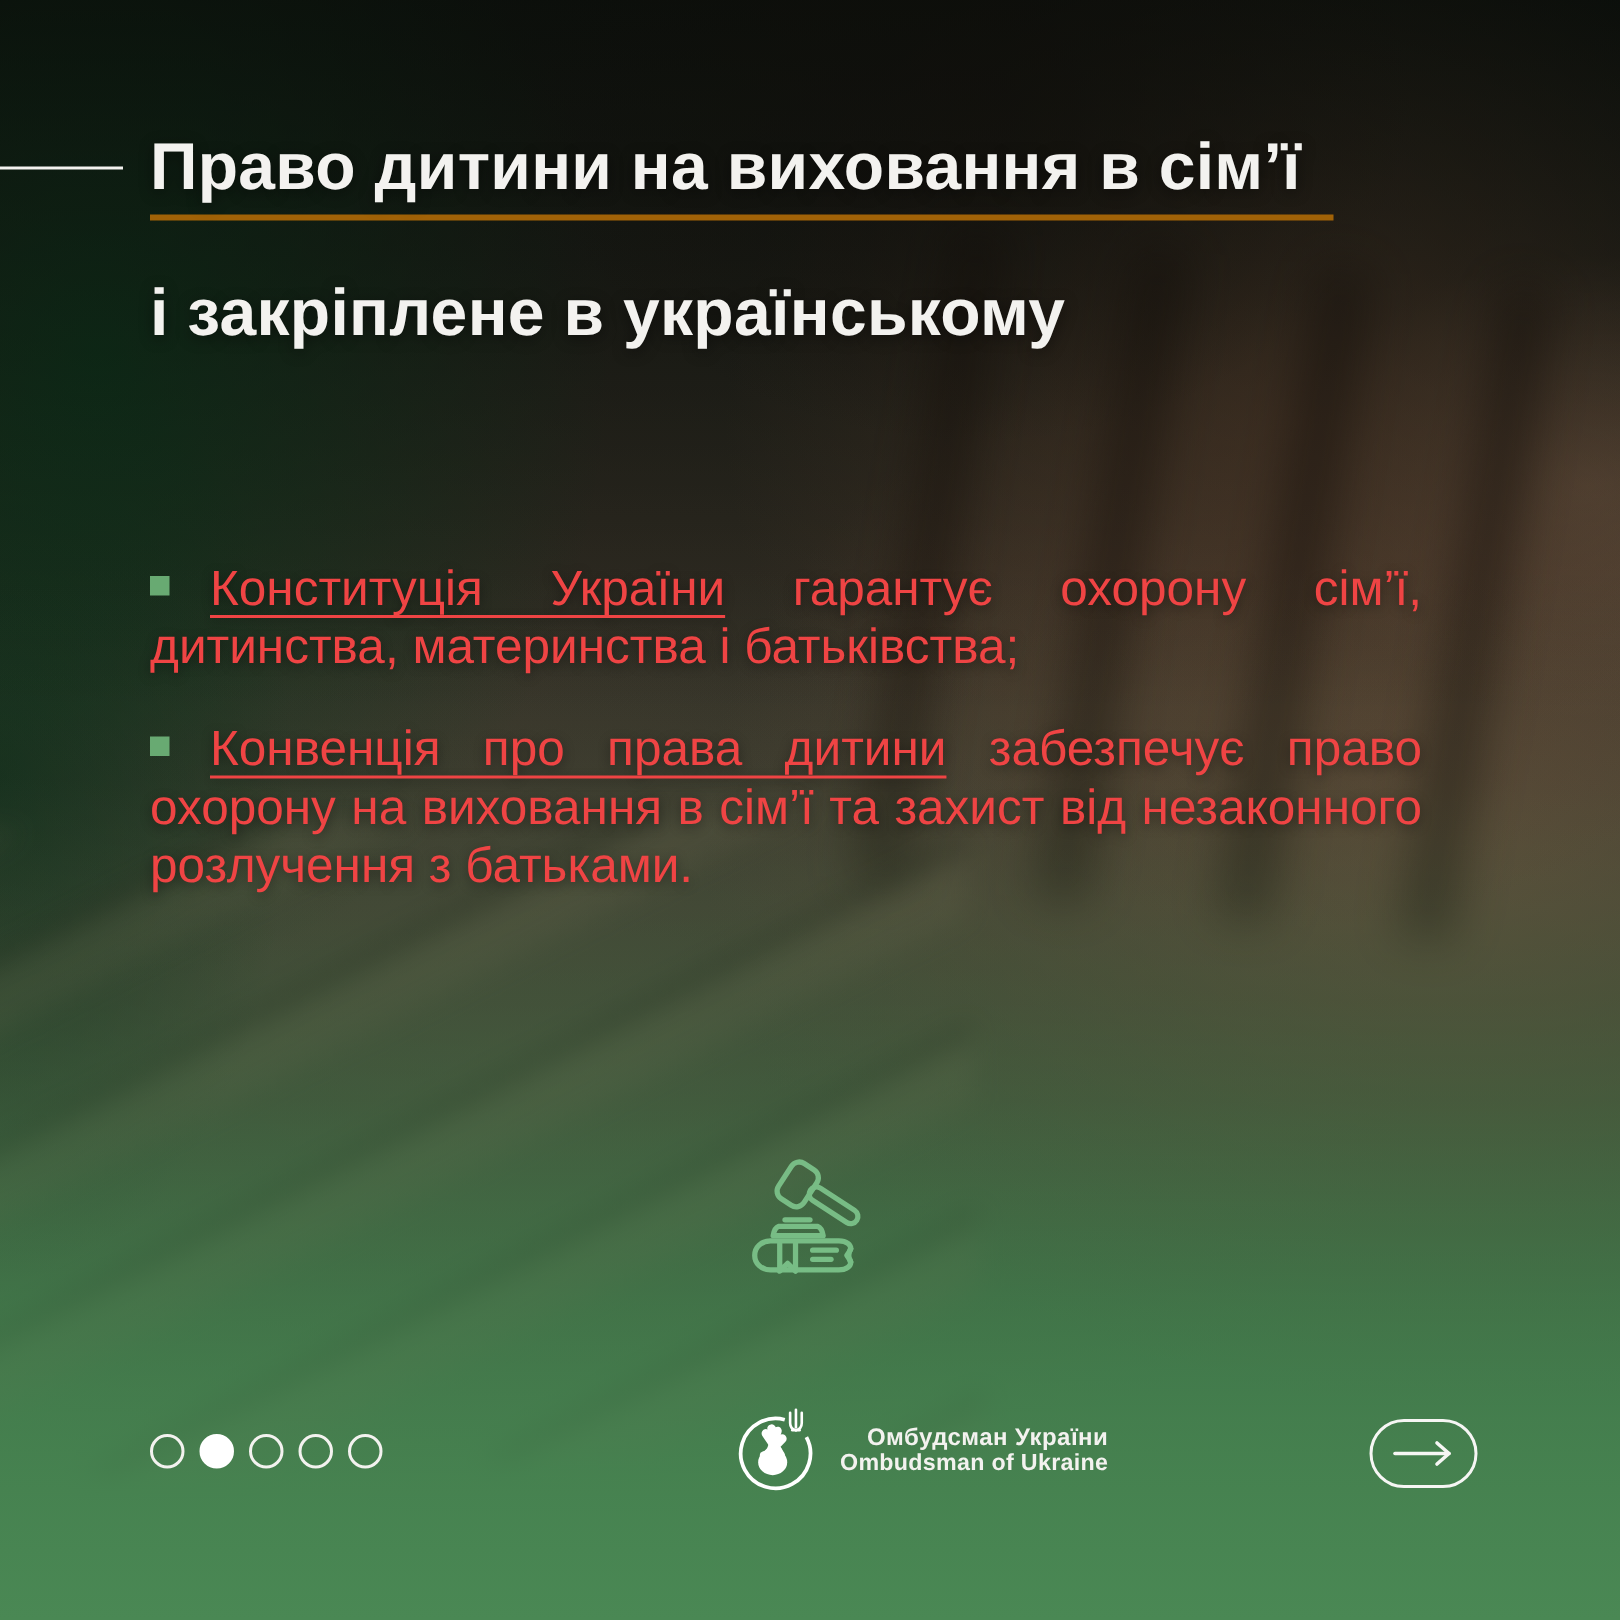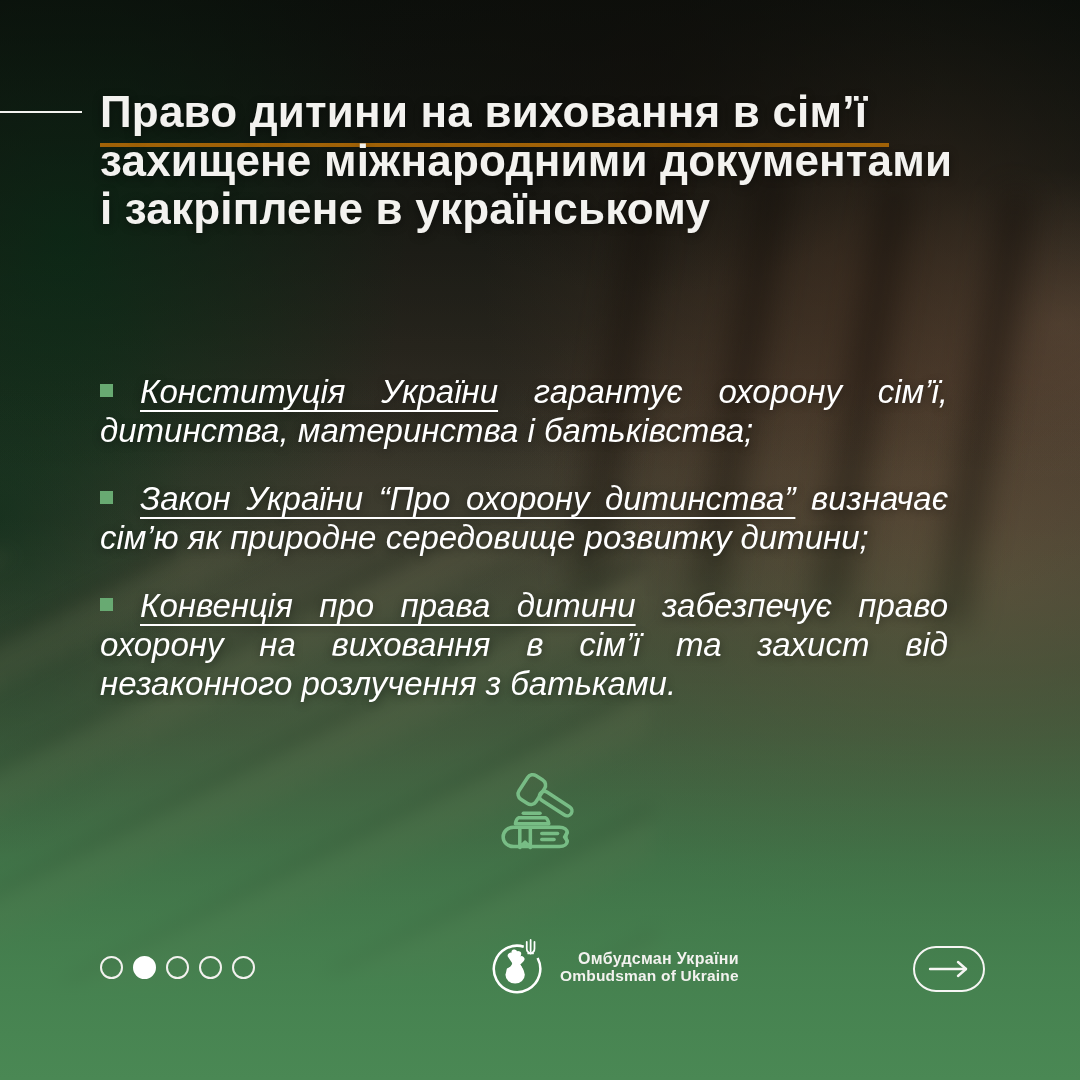--- a/index.html
+++ b/index.html
@@ -57,21 +57,21 @@
     display:inline-block;border-bottom:4px solid #a16207;
     padding:0 22px 7px 0;margin-bottom:-10px;
   }
   .intro{
     position:absolute;left:100px;top:306px;margin:0;
     font-size:33px;font-weight:bold;text-shadow:0 2px 8px rgba(0,0,0,0.45);
   }
   .bullets{position:absolute;left:100px;top:372px;width:848px;}
   .bullet{
     margin:0 0 29px 0;font-size:33px;line-height:39px;font-weight:normal;
-    text-align:justify;color:#ffffff;text-shadow:0 2px 8px rgba(0,0,0,0.4);font-style:italic;
+    text-align:justify;color:#ef4444;text-shadow:0 2px 8px rgba(0,0,0,0.4);
   }
   .bullet .marker{
     display:inline-block;width:13px;height:13px;background:#68aa72;
     margin-right:27px;transform:translateY(-6px);
   }
   .bullet .lead{text-decoration:underline;text-underline-offset:7px;text-decoration-thickness:2px;}
   .law-icon{position:absolute;left:496px;top:772px;width:88px;height:86px;}
   
   .dots{position:absolute;left:100px;top:956px;display:flex;gap:10px;}
   .dot{
@@ -98,28 +98,27 @@
   <div class="bg-layer bg-base"></div>
   <div class="bg-layer bg-blobs"></div>
   <div class="bg-fingers"></div>
   <div class="bg-wood"></div>
   <div class="bg-layer bg-green"></div>
   <div class="bg-layer bg-top"></div>
 
   <div class="accent-line"></div>
   <h1 class="title">
     <span class="u">Право дитини на виховання в сім’ї</span><br>
-    <span>захищене міжнародними документами</span><br>
+    <br>
     <span>і закріплене в українському</span><br>
   </h1>
 
 
   <div class="bullets">
     <p class="bullet"><span class="marker"></span><span class="lead">Конституція України</span><span> гарантує охорону сім’ї, дитинства, материнства і батьківства;</span></p>
-    <p class="bullet"><span class="marker"></span><span class="lead">Закон України “Про охорону дитинства”</span><span> визначає сім’ю як природне середовище розвитку дитини;</span></p>
     <p class="bullet"><span class="marker"></span><span class="lead">Конвенція про права дитини</span><span> забезпечує право охорону на виховання в сім’ї та захист від незаконного розлучення з батьками.</span></p>
   </div>
 
   <svg class="law-icon" viewBox="0 0 100 98" fill="none" stroke="#7ec68d" stroke-width="4" stroke-linecap="round" stroke-linejoin="round" opacity="0.9">
     <g transform="rotate(33 40 22)">
       <rect x="28" y="4" width="23" height="32" rx="7"></rect>
       <rect x="50" y="13" width="42" height="11" rx="5.5"></rect>
     </g>
     <path d="M31 47 h19"></path>
     <path d="M26 52 q-3 1 -4 7 h38 q-1 -6 -4 -7 z"></path>

